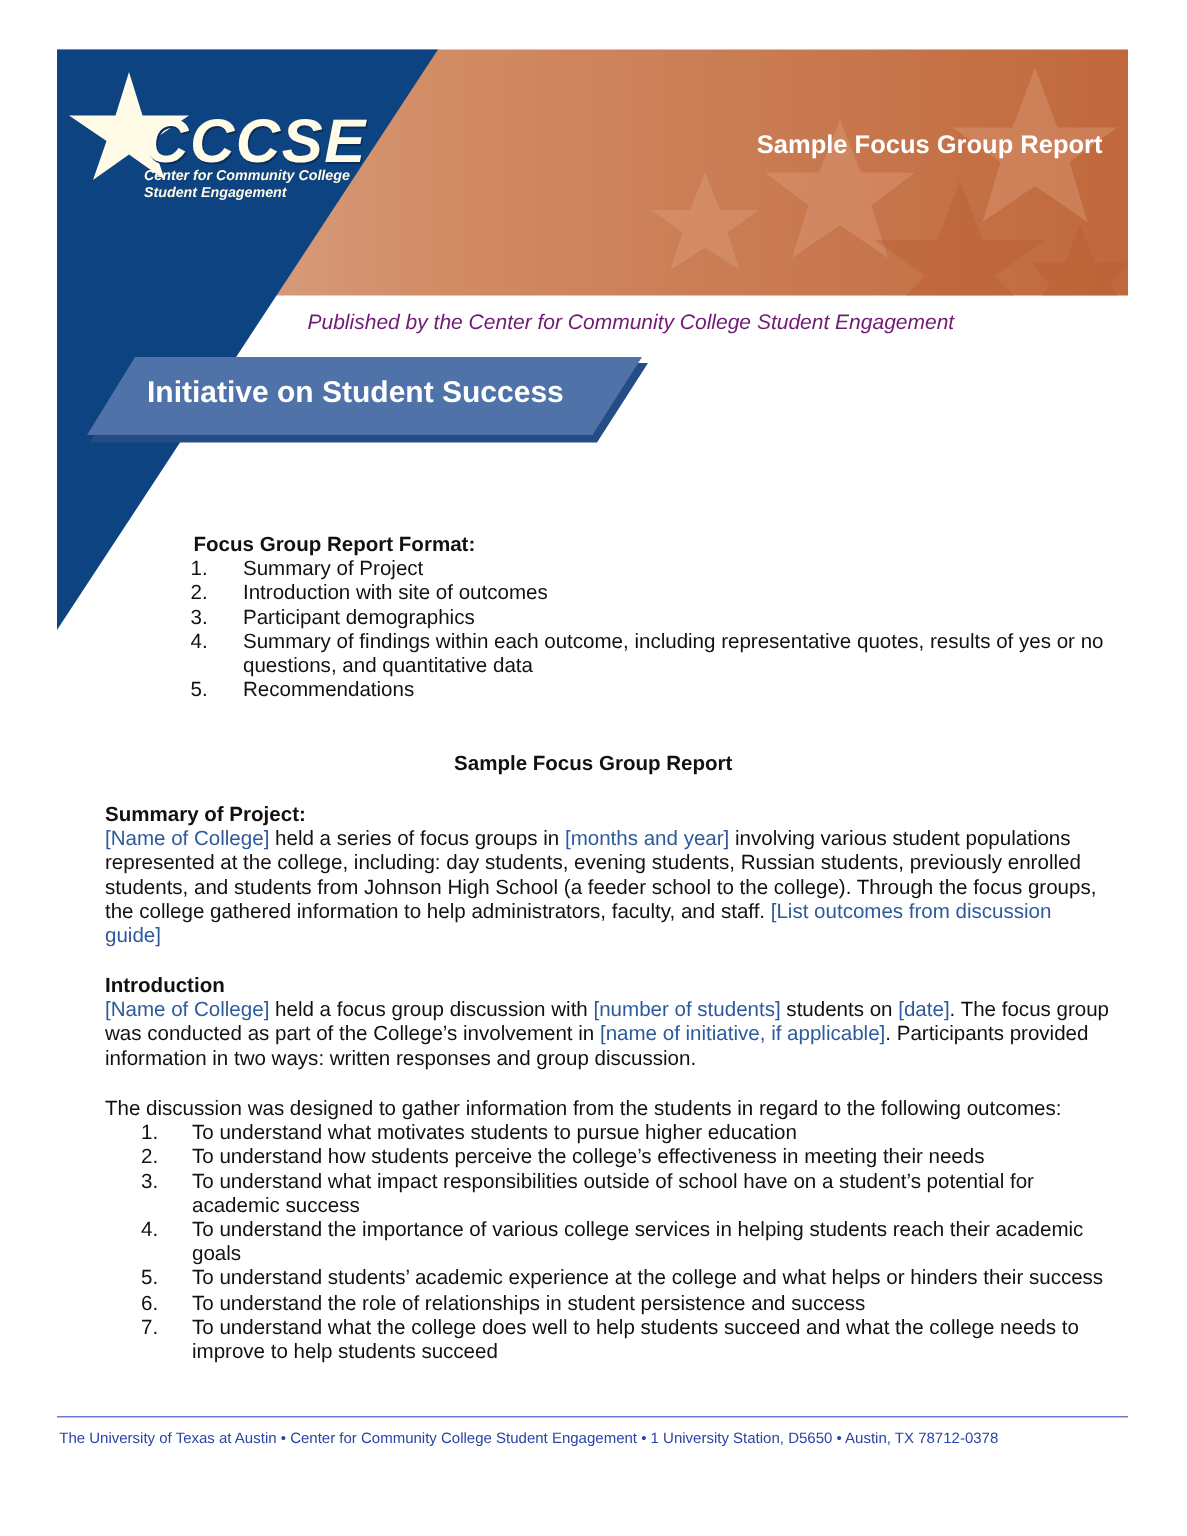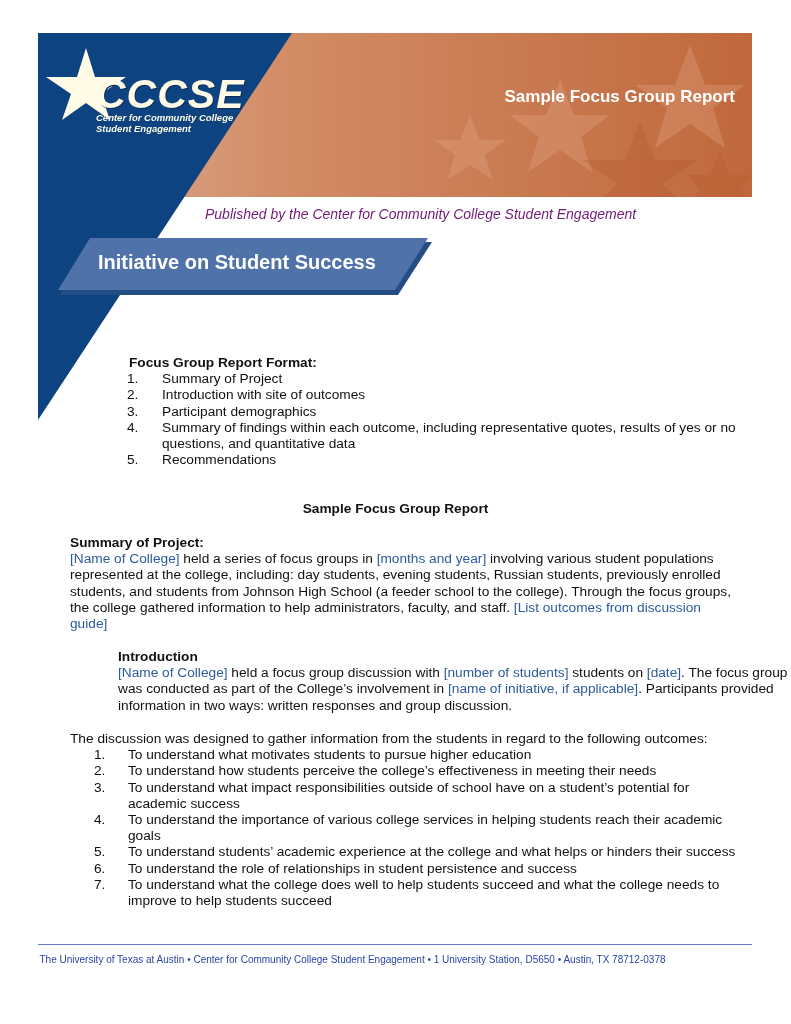--- a/index.html
+++ b/index.html
@@ -39,21 +39,21 @@
   ol.num li { display: flex; }
   ol.num li .n { width: 34px; flex: 0 0 34px; }
   ol.num li .txt { flex: 1; }
 
   #format-block { left: 93px; top: 355px; width: 650px; margin-left: 36px; }
   #format-block ol.num li .n { width: 35px; flex: 0 0 35px; margin-left: -2px; }
 
   #report-heading { left: 0; width: 791px; top: 501px; text-align: center; font-weight: bold; font-size: 13.7px; }
 
   #summary-block { top: 535px; }
-  #intro-block { top: 649px; margin-left: 48px; }
+  #intro-block { top: 649px; }
   #discussion-block { top: 731px; }
   #discussion-block ol.num { margin-left: 24px; }
 
   #footer-rule { left: 38px; width: 714px; top: 944px; height: 0; border-top: 1px solid #6a7ad0; }
   #footer { left: 0; width: 705px; top: 953px; text-align: center; color: #2b44a8; font-size: 10px; line-height: 13px; }
 </style>
 </head>
 <body>
 
 <svg id="header-art" viewBox="0 0 791 440" xmlns="http://www.w3.org/2000/svg">

